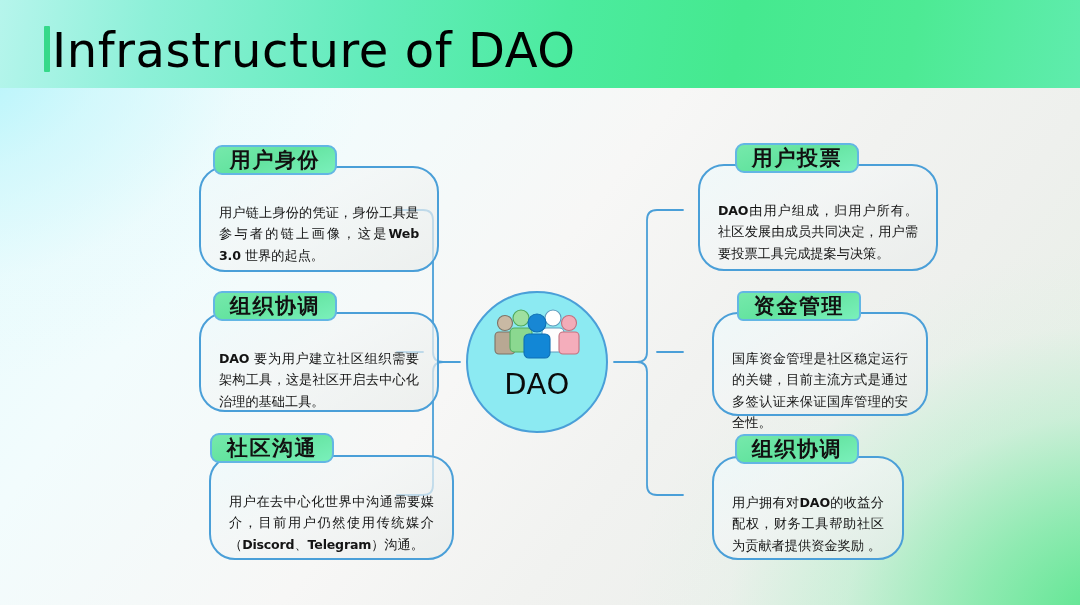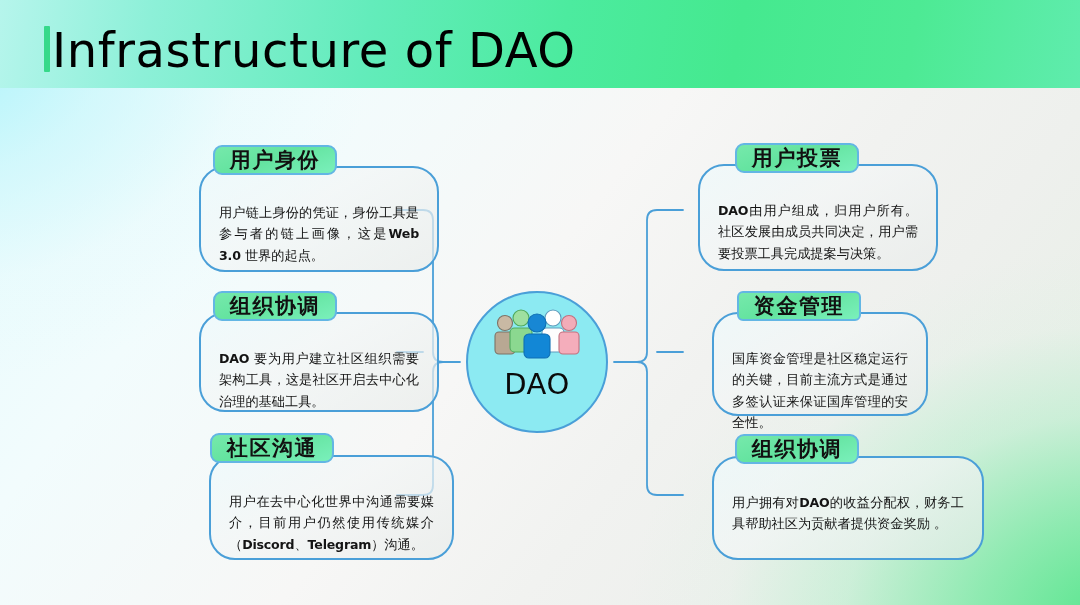--- a/index.html
+++ b/index.html
@@ -208,21 +208,21 @@
   <div class="card" style="left:654px; top:164px; width:240px; height:107px;">
     <div class="card-body"><b>DAO</b>由用户组成，归用户所有。社区发展由成员共同决定，用户需要投票工具完成提案与决策。</div>
   </div>
   <div class="pill" style="left:735px; top:143px; width:124px;text-align:right;">用户投票</div>
 
   <div class="card" style="left:668px; top:312px; width:216px; height:104px;text-decoration:underline;">
     <div class="card-body">国库资金管理是社区稳定运行的关键，目前主流方式是通过多签认证来保证国库管理的安全性。</div>
   </div>
   <div class="pill" style="left:737px; top:291px; width:124px;border-radius:6px;">资金管理</div>
 
-  <div class="card" style="left:668px; top:456px; width:272px; height:104px;">
+  <div class="card" style="left:668px; top:456px; width:192px; height:104px;">
     <div class="card-body">用户拥有对<b>DAO</b>的收益分配权，财务工具帮助社区为贡献者提供资金奖励 。</div>
   </div>
   <div class="pill" style="left:735px; top:434px; width:124px;">组织协调</div>
 
   <div id="center-circle">
     <svg id="people-icon" width="92" height="50" viewBox="0 0 92 50" xmlns="http://www.w3.org/2000/svg">
 
       <g>
         <circle cx="14" cy="14" r="7.5" fill="#c9b9a4" stroke="#7d7266" stroke-width="1.1"></circle>
         <rect x="4" y="23" width="20" height="22" rx="4" fill="#b8a893" stroke="#7d7266" stroke-width="1.1"></rect>

